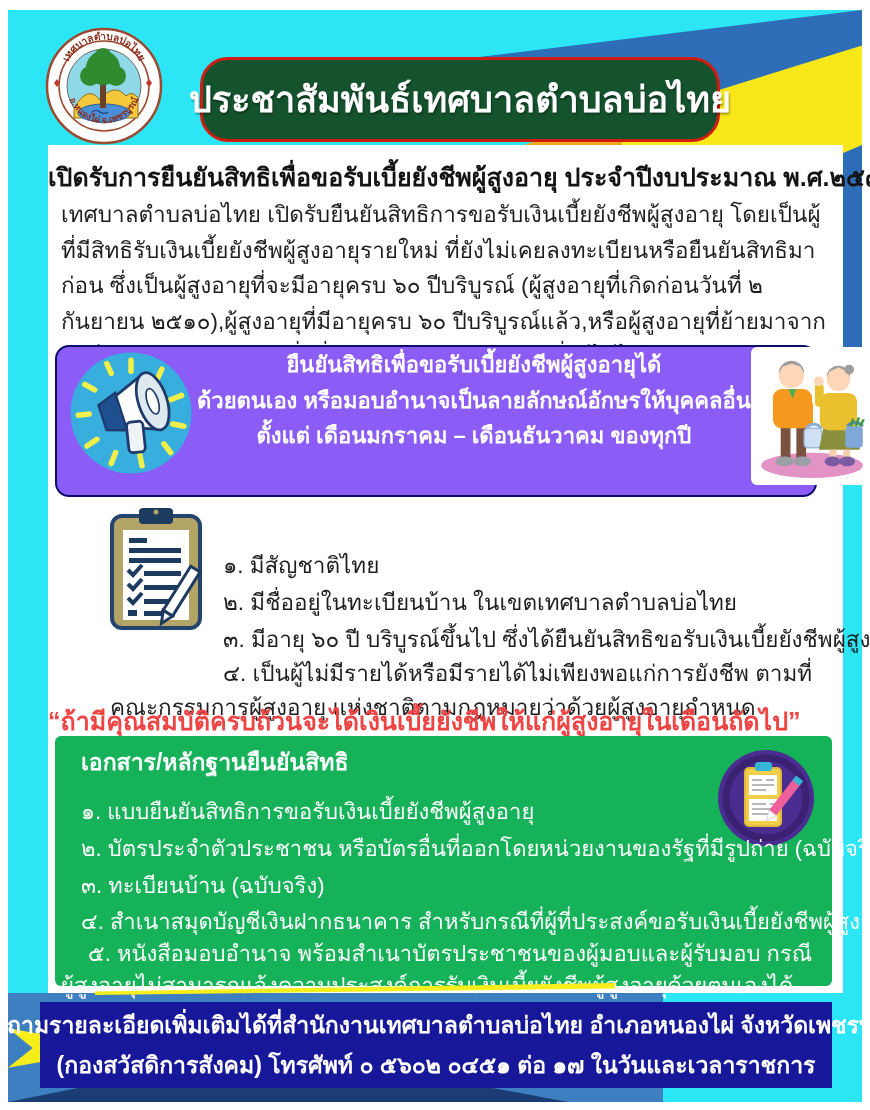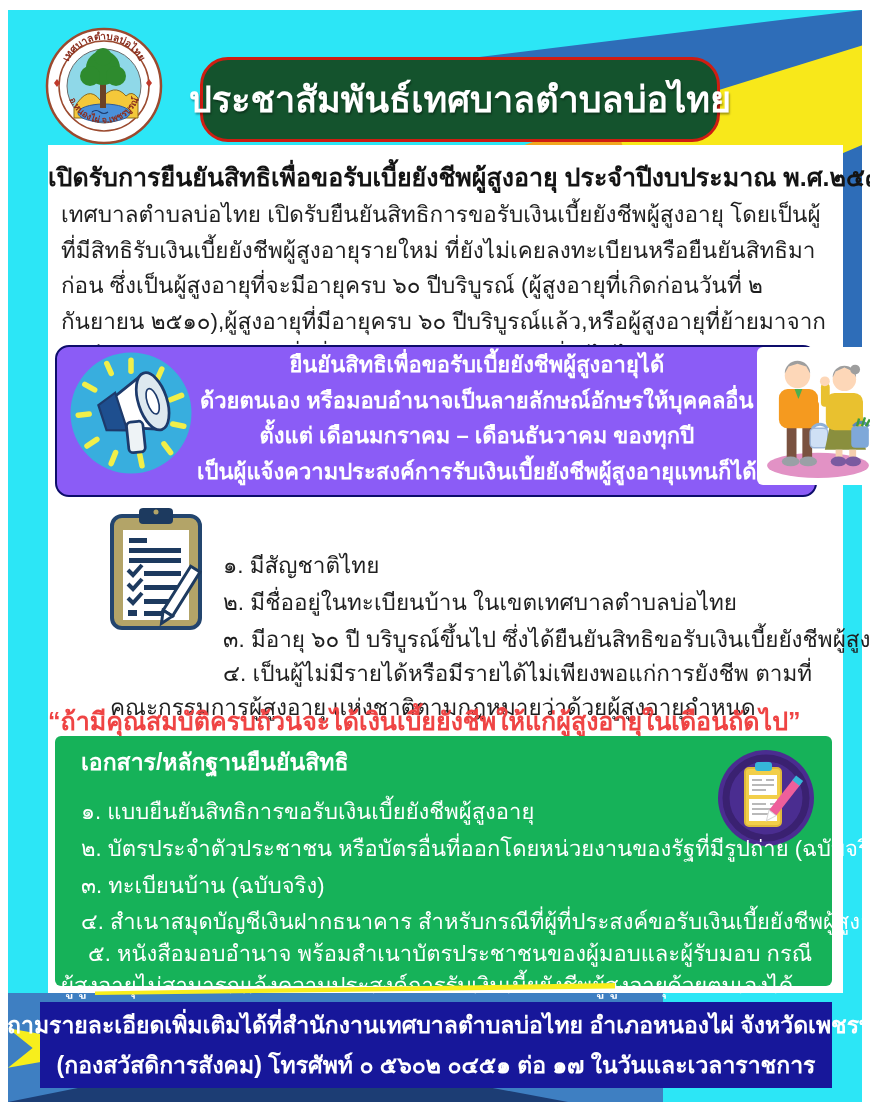--- a/index.html
+++ b/index.html
@@ -144,21 +144,20 @@
             <ellipse cx="82" cy="56" rx="13" ry="27" fill="#dde8ef" stroke="#1d3a6b" stroke-width="2.5"></ellipse>
             <ellipse cx="82" cy="56" rx="5" ry="12" fill="#ffffff" stroke="#1d3a6b" stroke-width="1.5"></ellipse>
             <rect x="50" y="68" width="15" height="28" rx="4" transform="rotate(12 57 82)" fill="#eef3f6" stroke="#1d3a6b" stroke-width="2.5"></rect>
           </g>
         </svg>
       </div>
       <div class="announce-text">
         <div>ยืนยันสิทธิเพื่อขอรับเบี้ยยังชีพผู้สูงอายุได้</div>
         <div>ด้วยตนเอง หรือมอบอำนาจเป็นลายลักษณ์อักษรให้บุคคลอื่น</div>
         <div>ตั้งแต่ เดือนมกราคม – เดือนธันวาคม ของทุกปี</div>
-        <div>เป็นผู้แจ้งความประสงค์การรับเงินเบี้ยยังชีพผู้สูงอายุแทนก็ได้</div>
       </div>
       <div class="couple-card">
         <svg viewBox="0 0 120 135" width="118" height="132">
           <ellipse cx="60" cy="118" rx="52" ry="13" fill="#e292c5"></ellipse>
 
           <rect x="28" y="76" width="10" height="36" fill="#7a5240"></rect>
           <rect x="44" y="76" width="10" height="36" fill="#7a5240"></rect>
           <ellipse cx="32" cy="114" rx="9" ry="5" fill="#9aa0a6"></ellipse>
           <ellipse cx="50" cy="114" rx="9" ry="5" fill="#9aa0a6"></ellipse>
           <rect x="20" y="40" width="40" height="40" rx="9" fill="#f59a1f"></rect>

